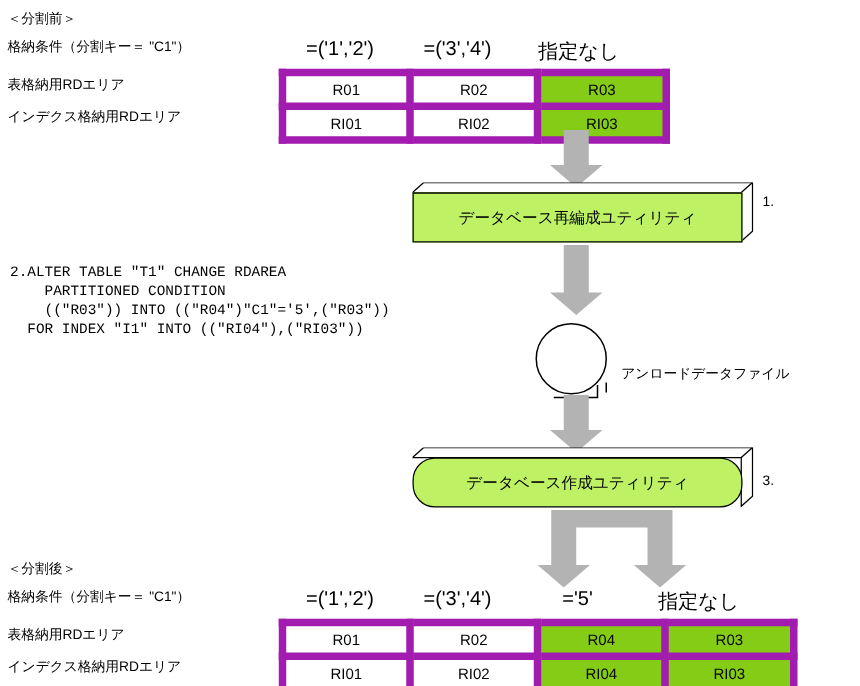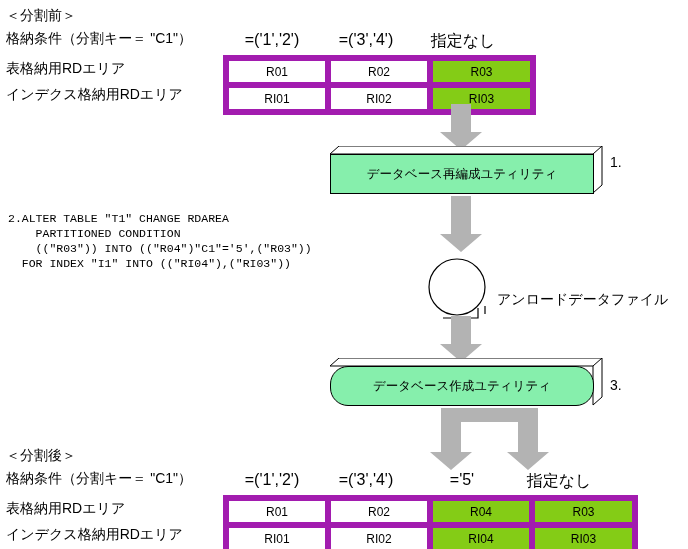--- a/index.html
+++ b/index.html
@@ -13,21 +13,21 @@
   }
   #canvas {
     position: relative;
     width: 688px;
     height: 549px;
     overflow: hidden;
     background: #ffffff;
   }
   .txt {
     position: absolute;
-    font-size: 14px;
+    font-size: 11px;
     line-height: 14px;
     white-space: pre;
     color: #000;
   }
   .mono {
     font-family: "Liberation Mono", monospace;
     font-size: 11.5px;
     line-height: 15px;
     white-space: pre;
   }
@@ -57,21 +57,21 @@
   
   .box3d {
     position: absolute;
   }
   .box3d .front {
     position: absolute;
     left: 0;
     top: 8px;
     width: 100%;
     height: calc(100% - 8px);
-    background: #86efac;
+    background: #bef264;
     border: 1px solid #000;
     box-sizing: border-box;
     display: flex;
     align-items: center;
     justify-content: center;
     font-size: 12.5px;
   }
   .box3d .topface {
     position: absolute;
     left: 0; top: 0;

